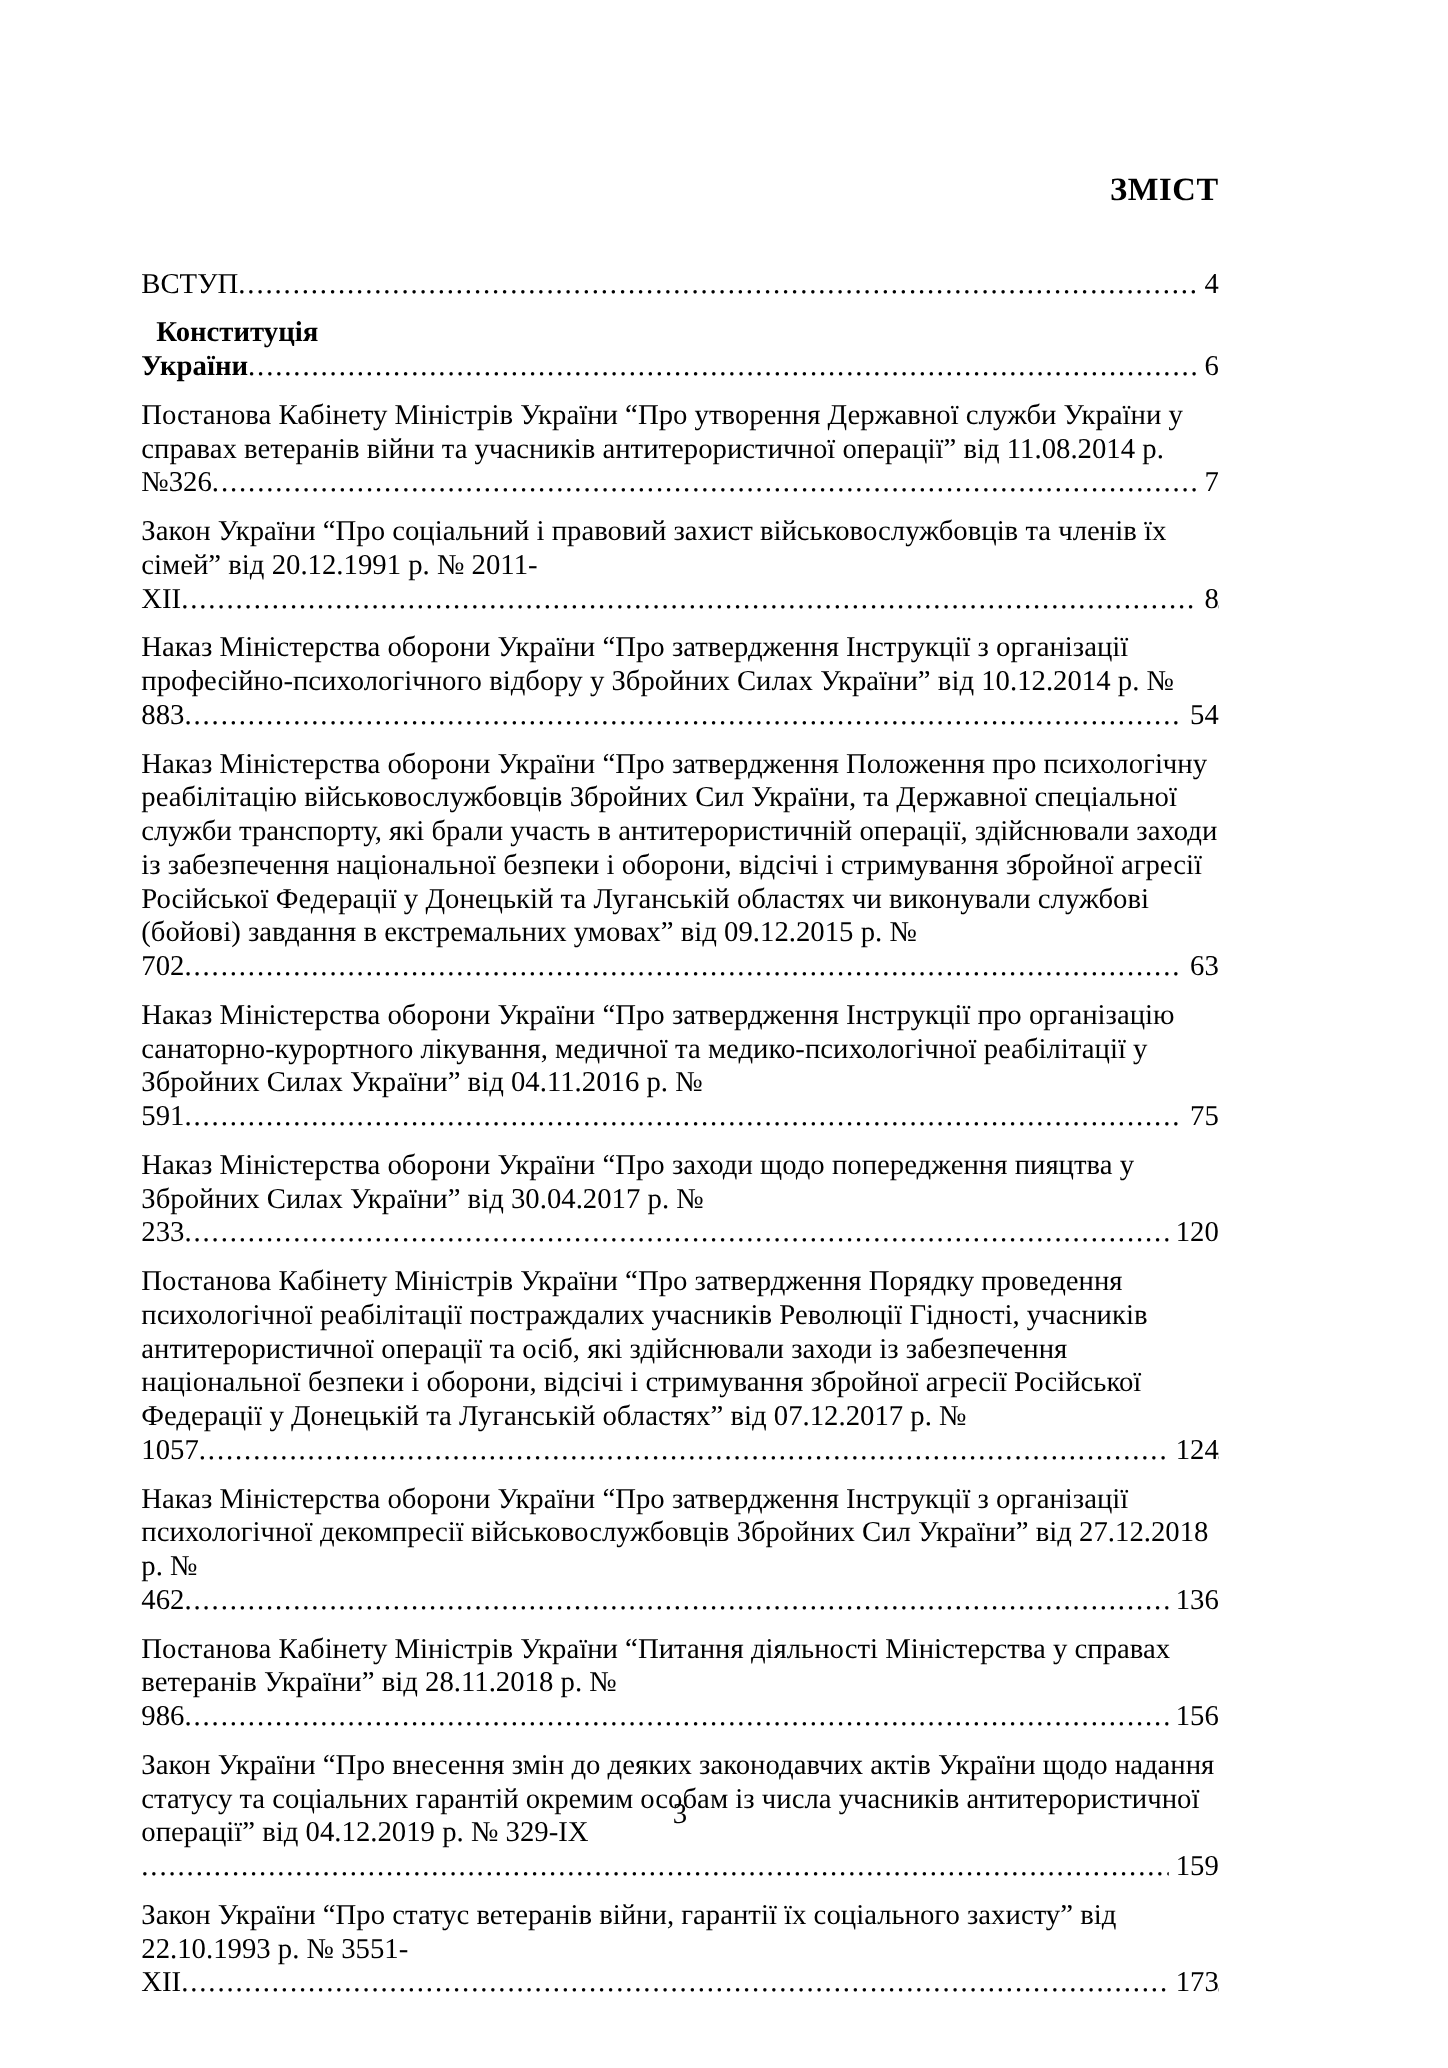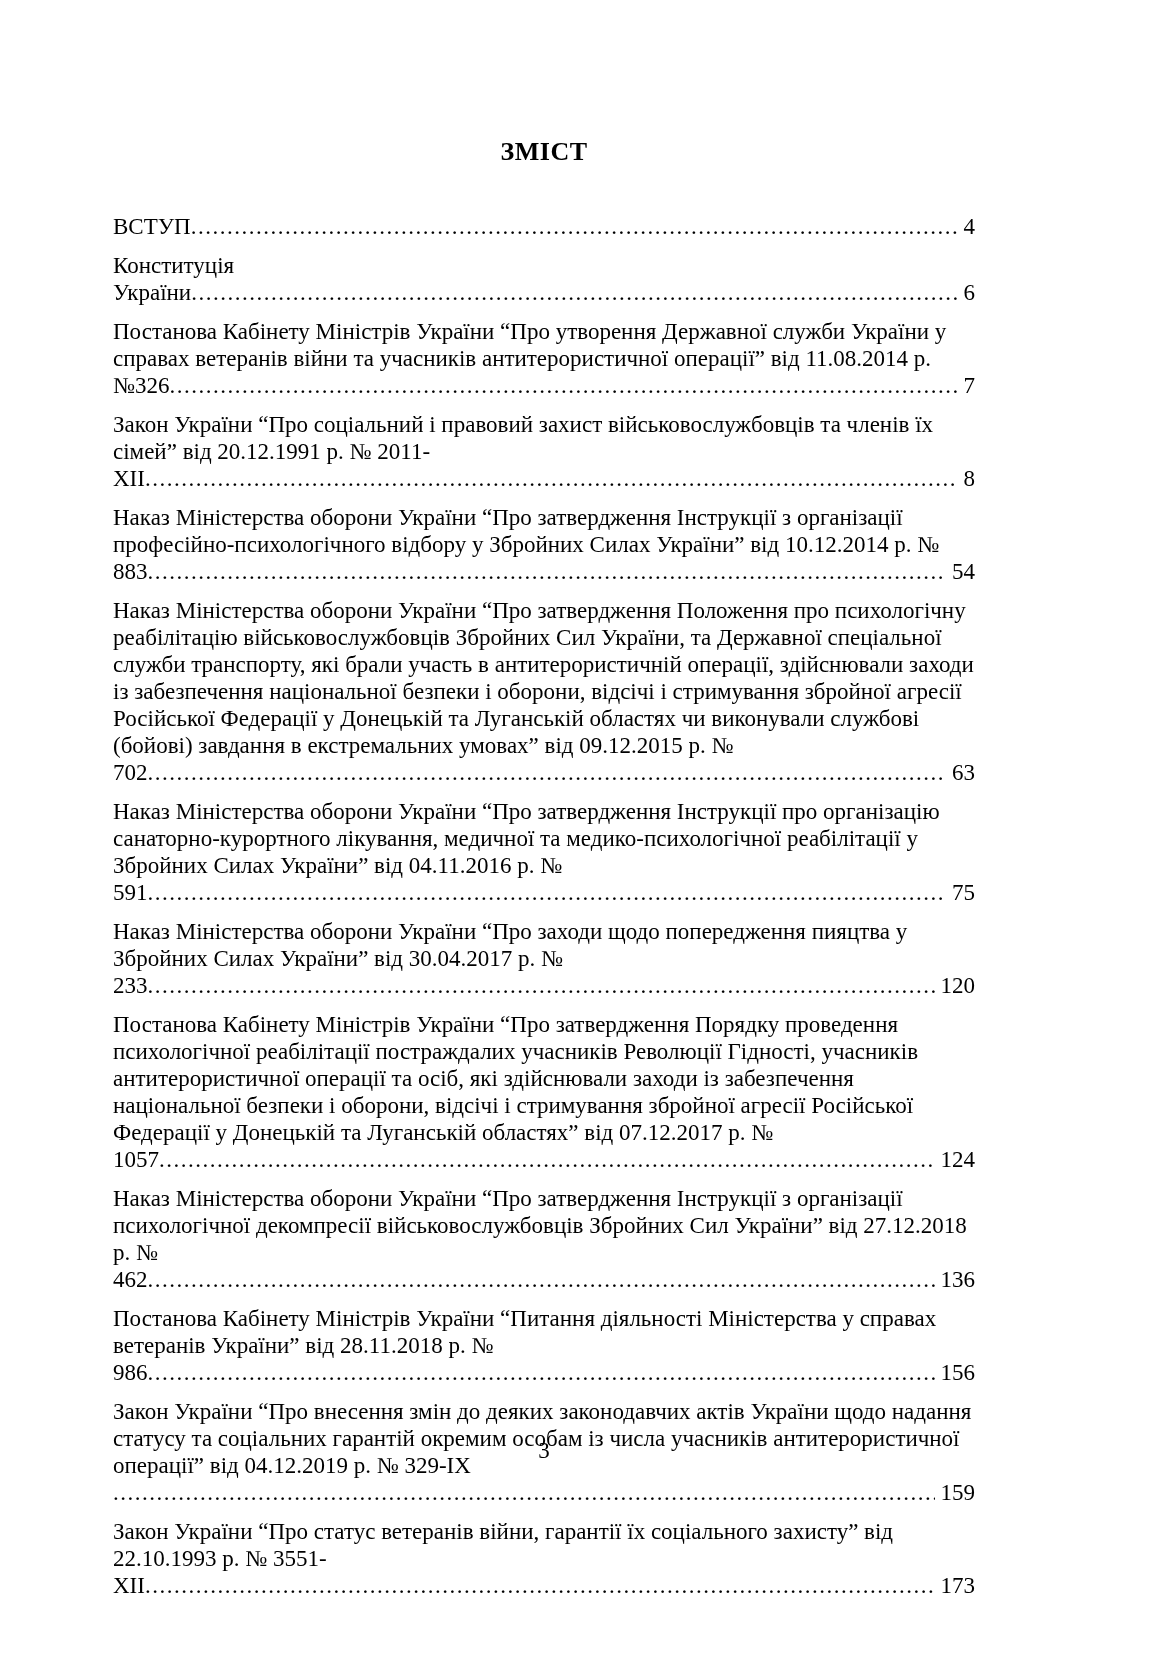--- a/index.html
+++ b/index.html
@@ -12,36 +12,36 @@
     font-family: "Liberation Serif", "DejaVu Serif", serif;
     color: #000000;
   }
   .content {
     position: absolute;
     left: 113px;
     top: 137px;
     width: 862px;
   }
   .doc-title {
-    text-align: center;
+    text-align: right;
     font-size: 26px;
     font-weight: bold;
     letter-spacing: 0.5px;
     margin-bottom: 46px;
   }
   .toc { width: 100%; }
   .entry {
     position: relative;
     overflow: hidden;
     font-size: 23px;
     line-height: 27px;
     margin-bottom: 12px;
     text-align: left;
   }
-  .entry.bold .text { font-weight: normal; }
+  .entry.bold .text { font-weight: bold; margin-left: 12px; }
   .dots {
     white-space: nowrap;
     letter-spacing: 1.5px;
   }
   .num {
     position: absolute;
     right: 0;
     bottom: 0;
     background: #ffffff;
     padding-left: 6px;

